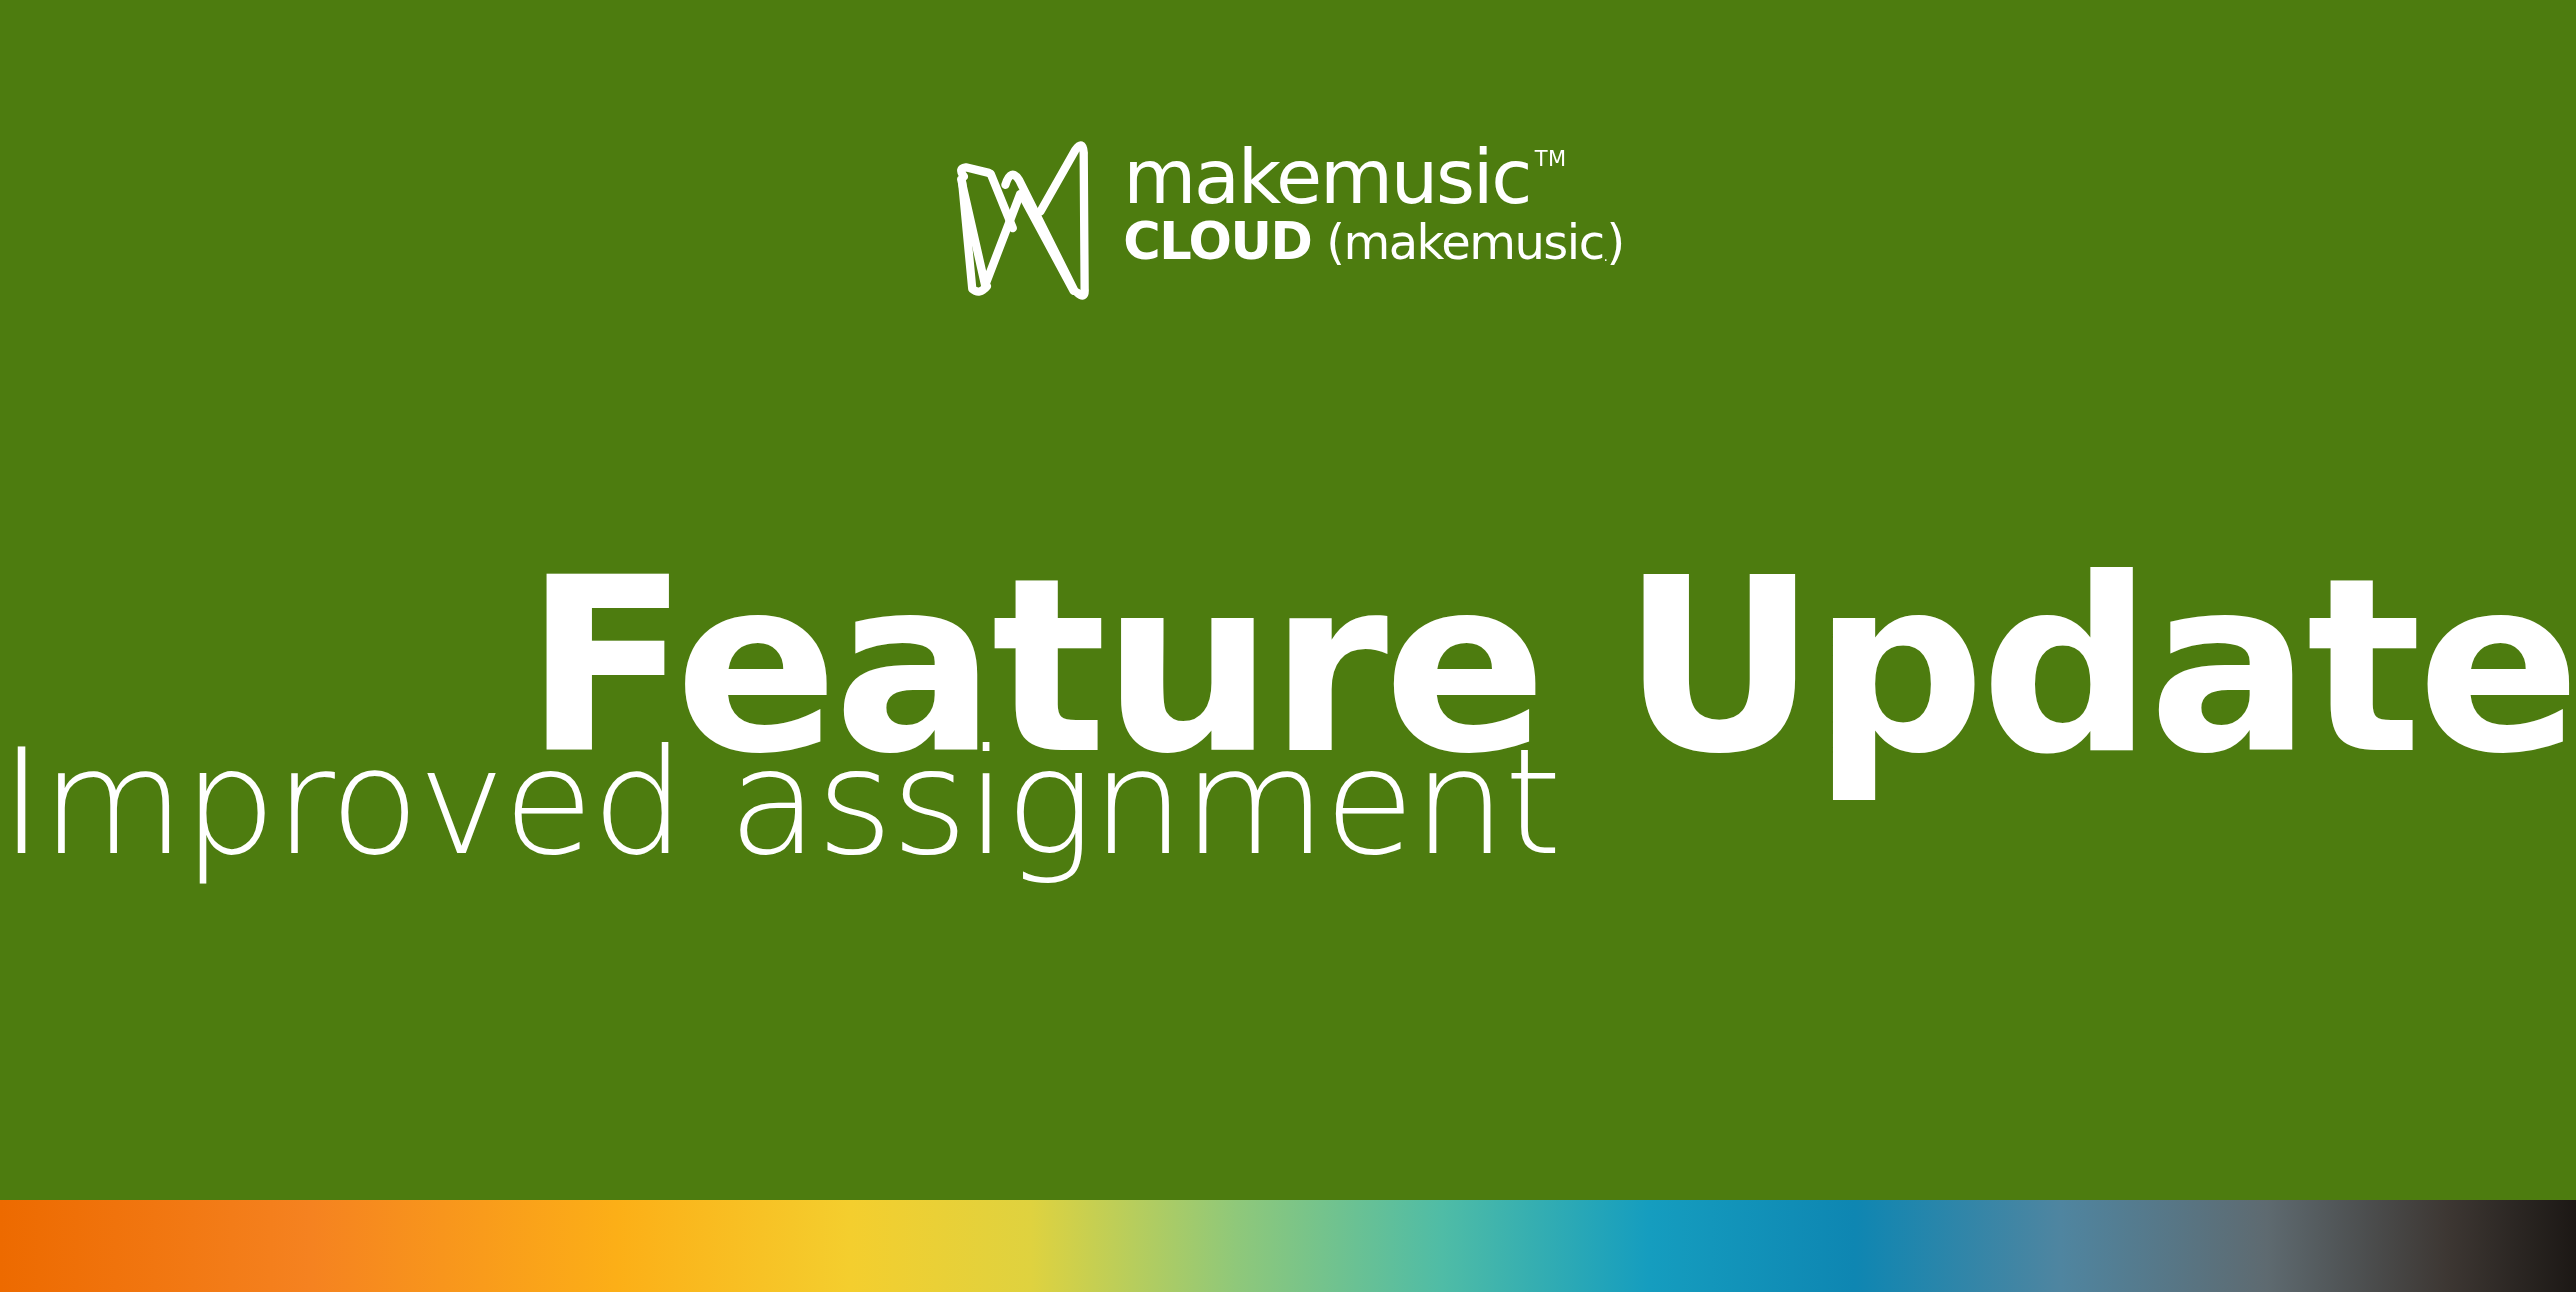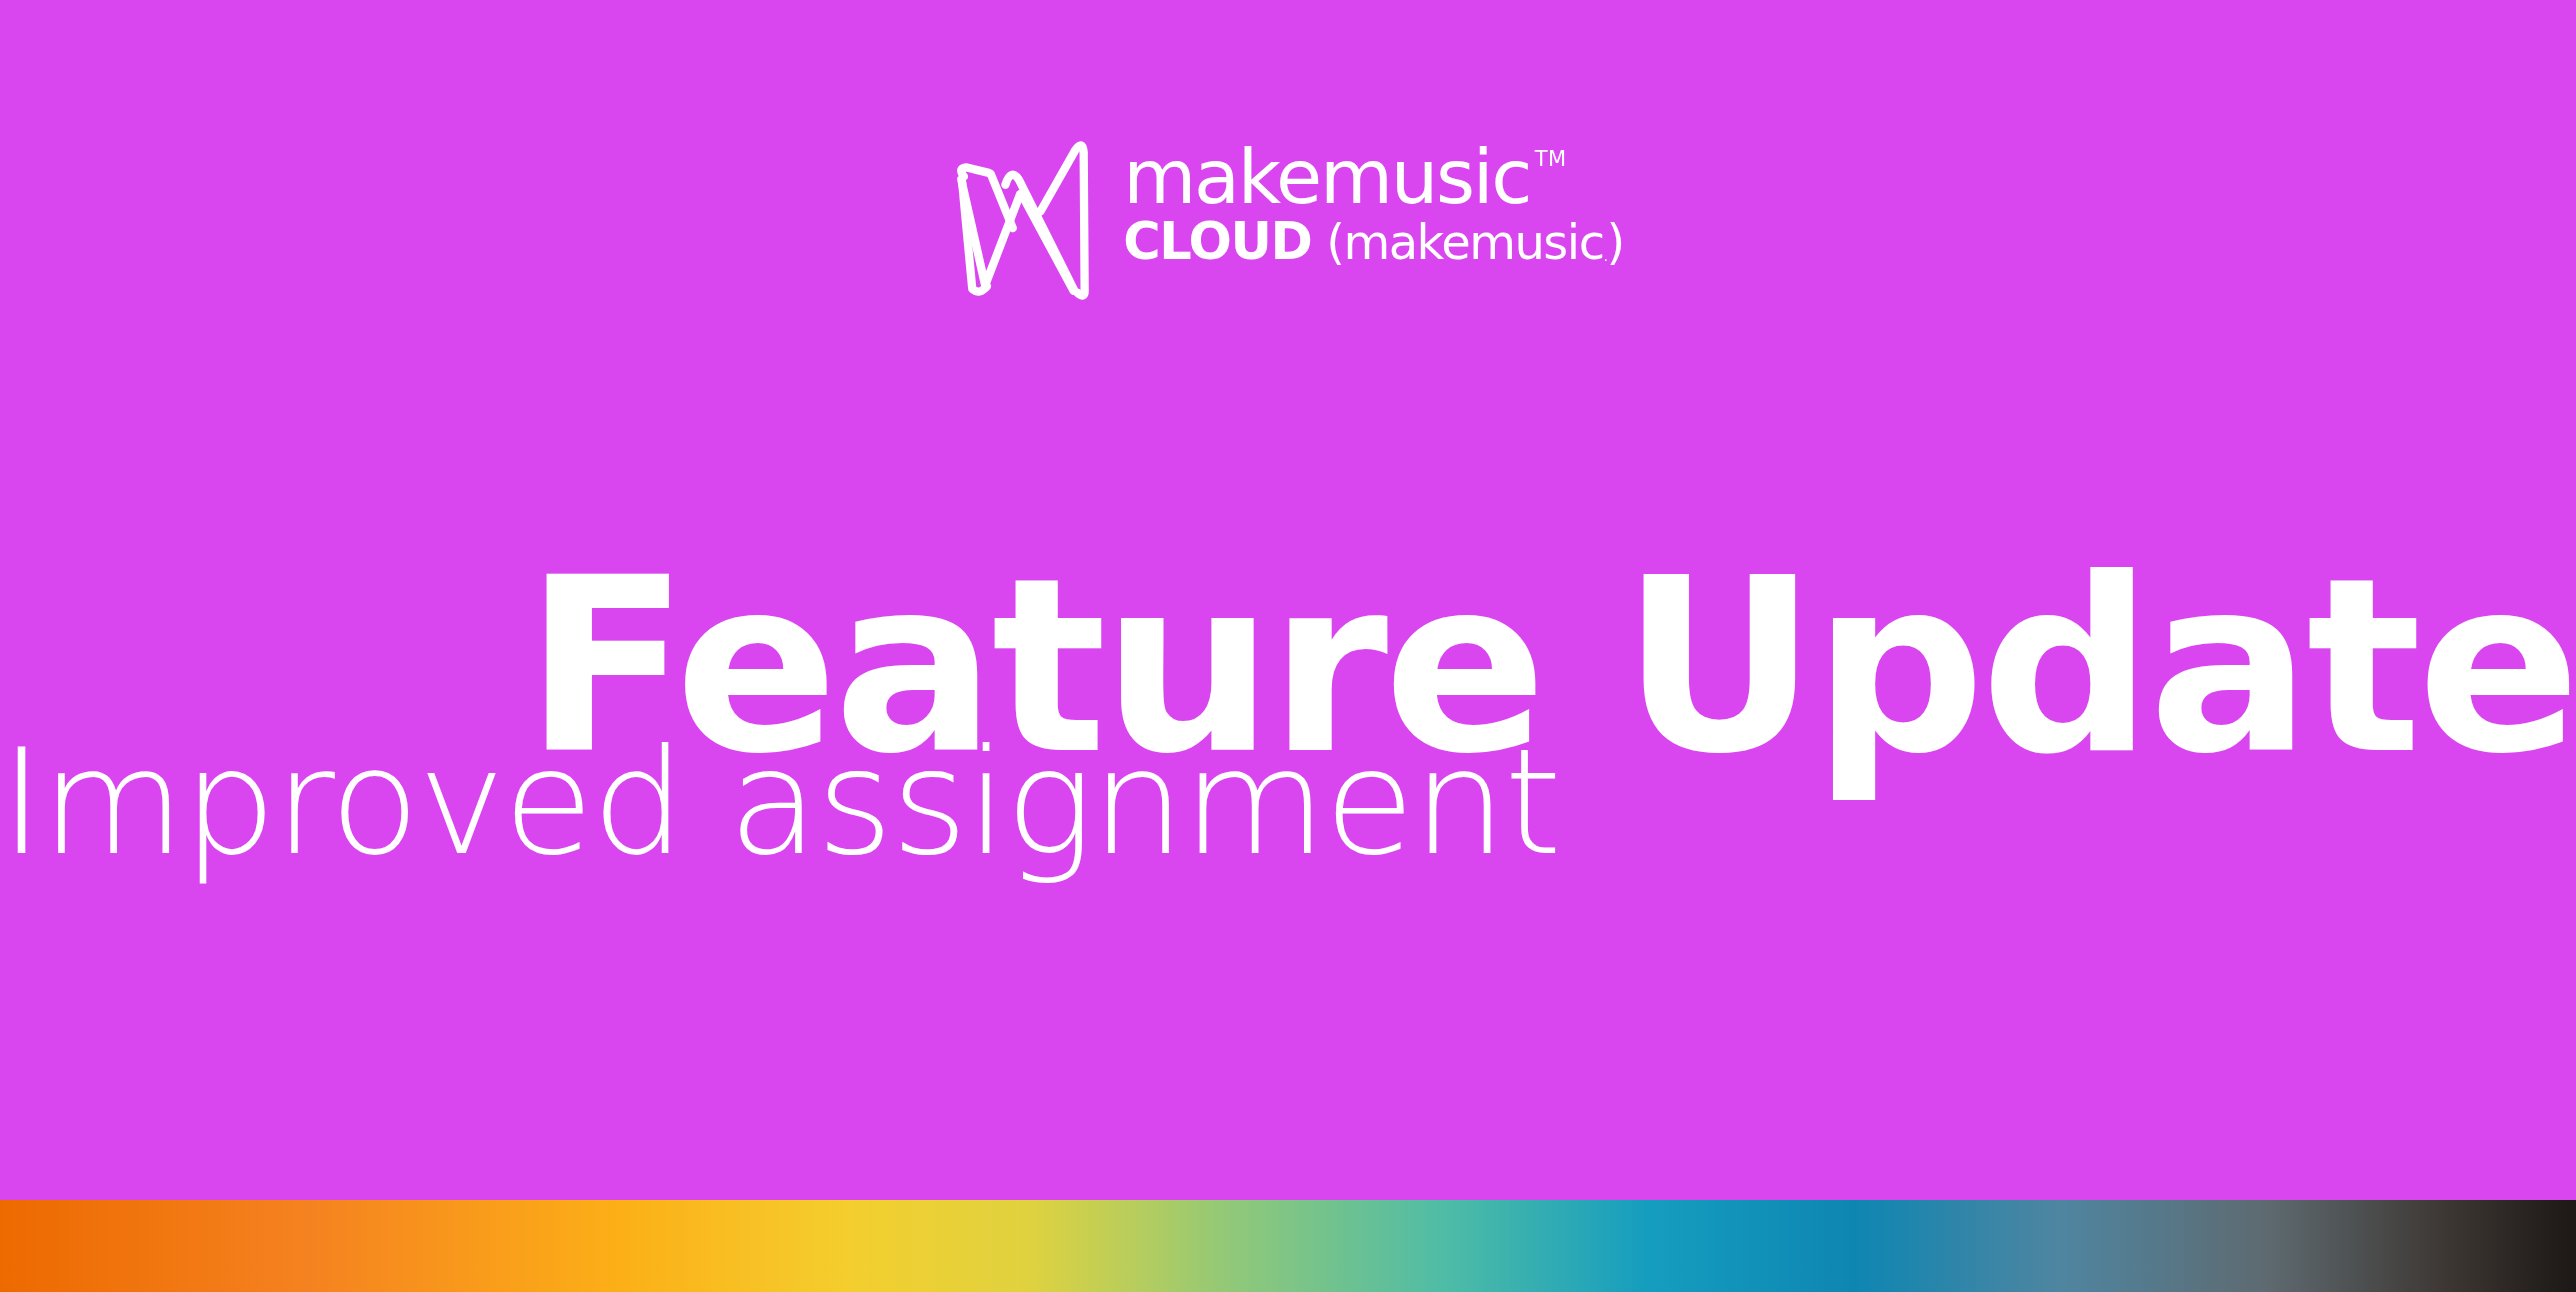--- a/index.html
+++ b/index.html
@@ -4,21 +4,21 @@
 <style>
   html, body {
     margin: 0;
     padding: 0;
     background: #000000;
   }
   .slide {
     position: relative;
     width: 2576px;
     height: 1292px;
-    background: #d946ef;
+    background: #4d7c0f;
     overflow: hidden;
     font-family: "DejaVu Sans", "Liberation Sans", sans-serif;
   }
 
   
   .logo-lockup {
     position: absolute;
     left: 0;
     right: 0;
     top: 136px;

